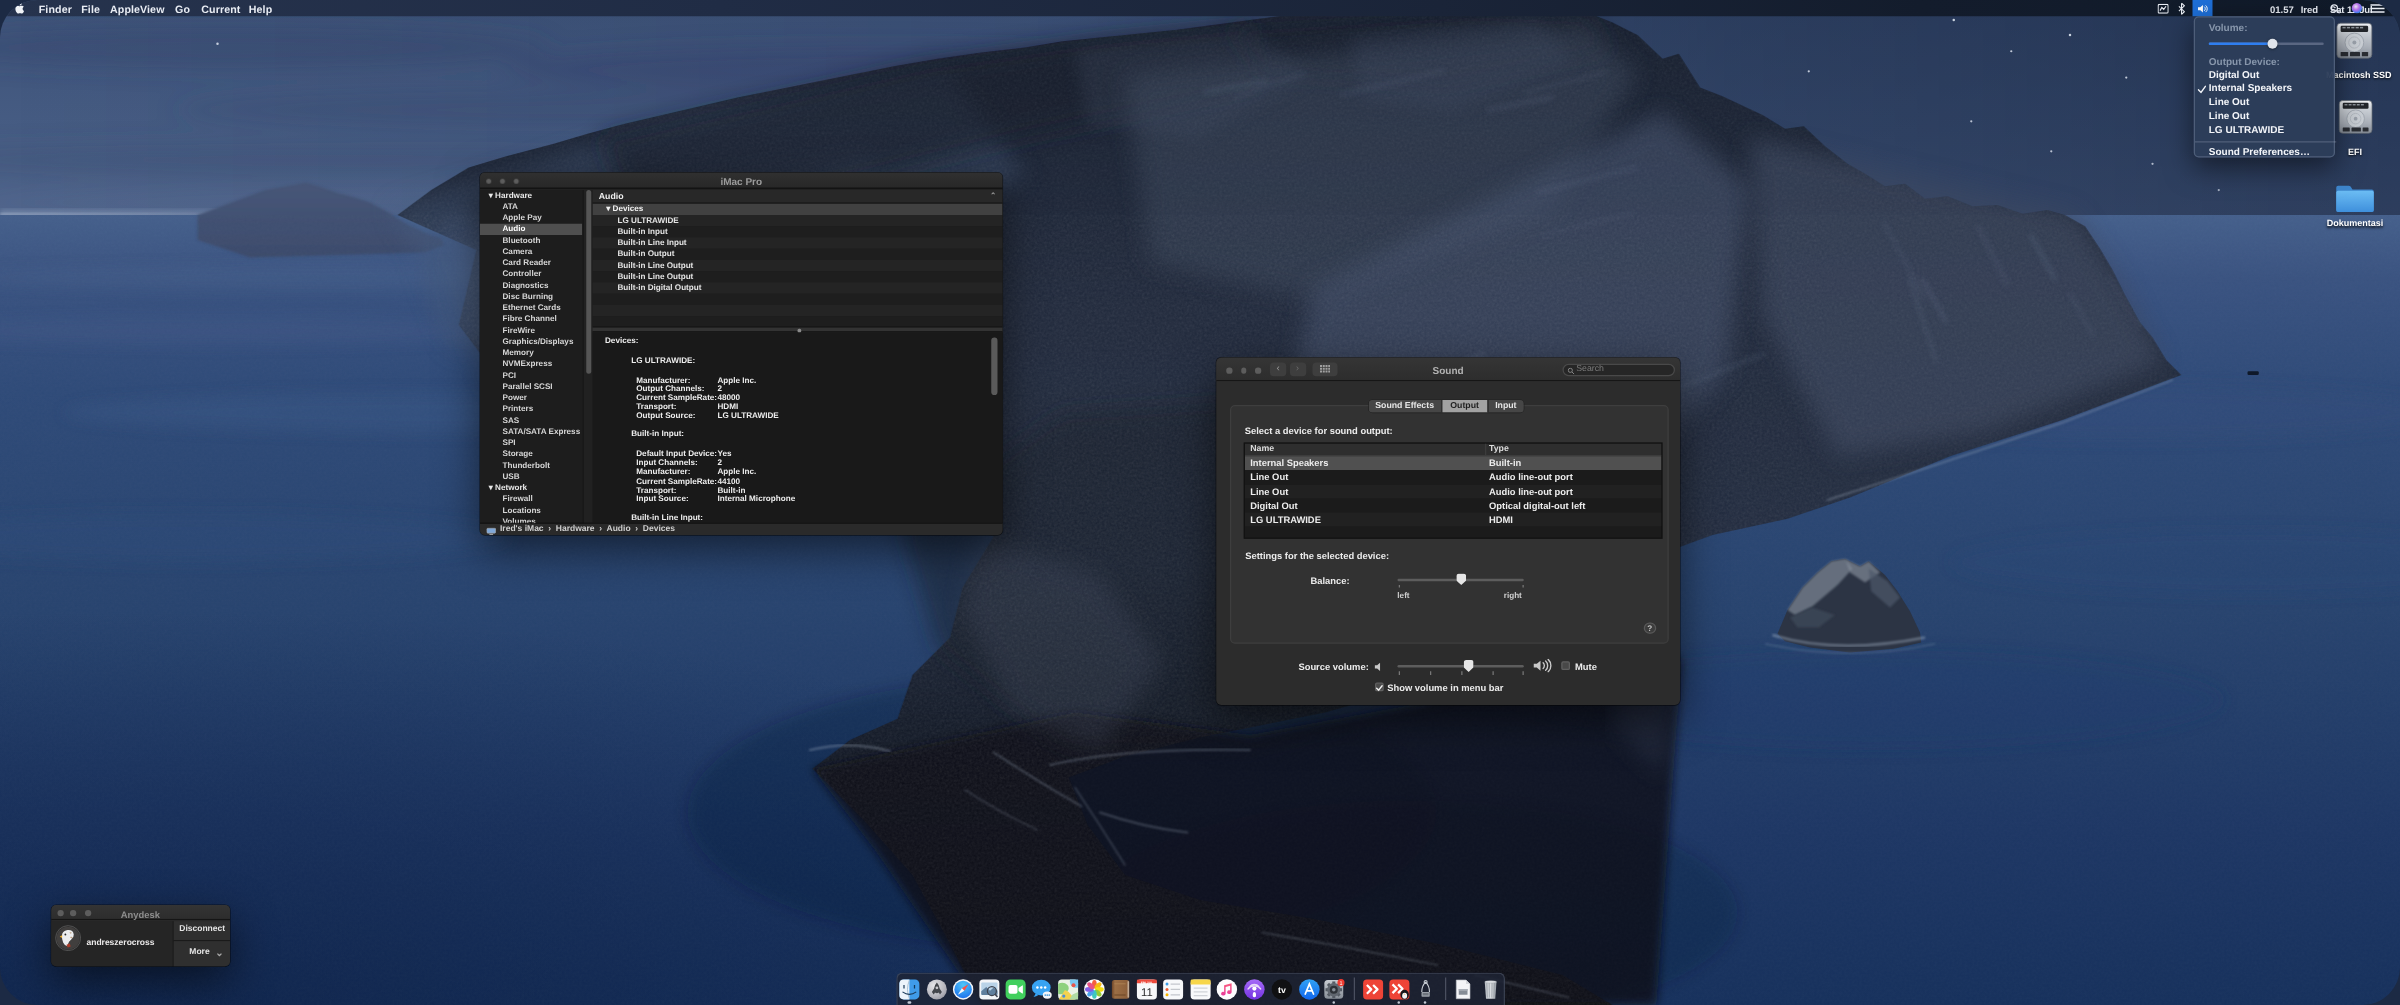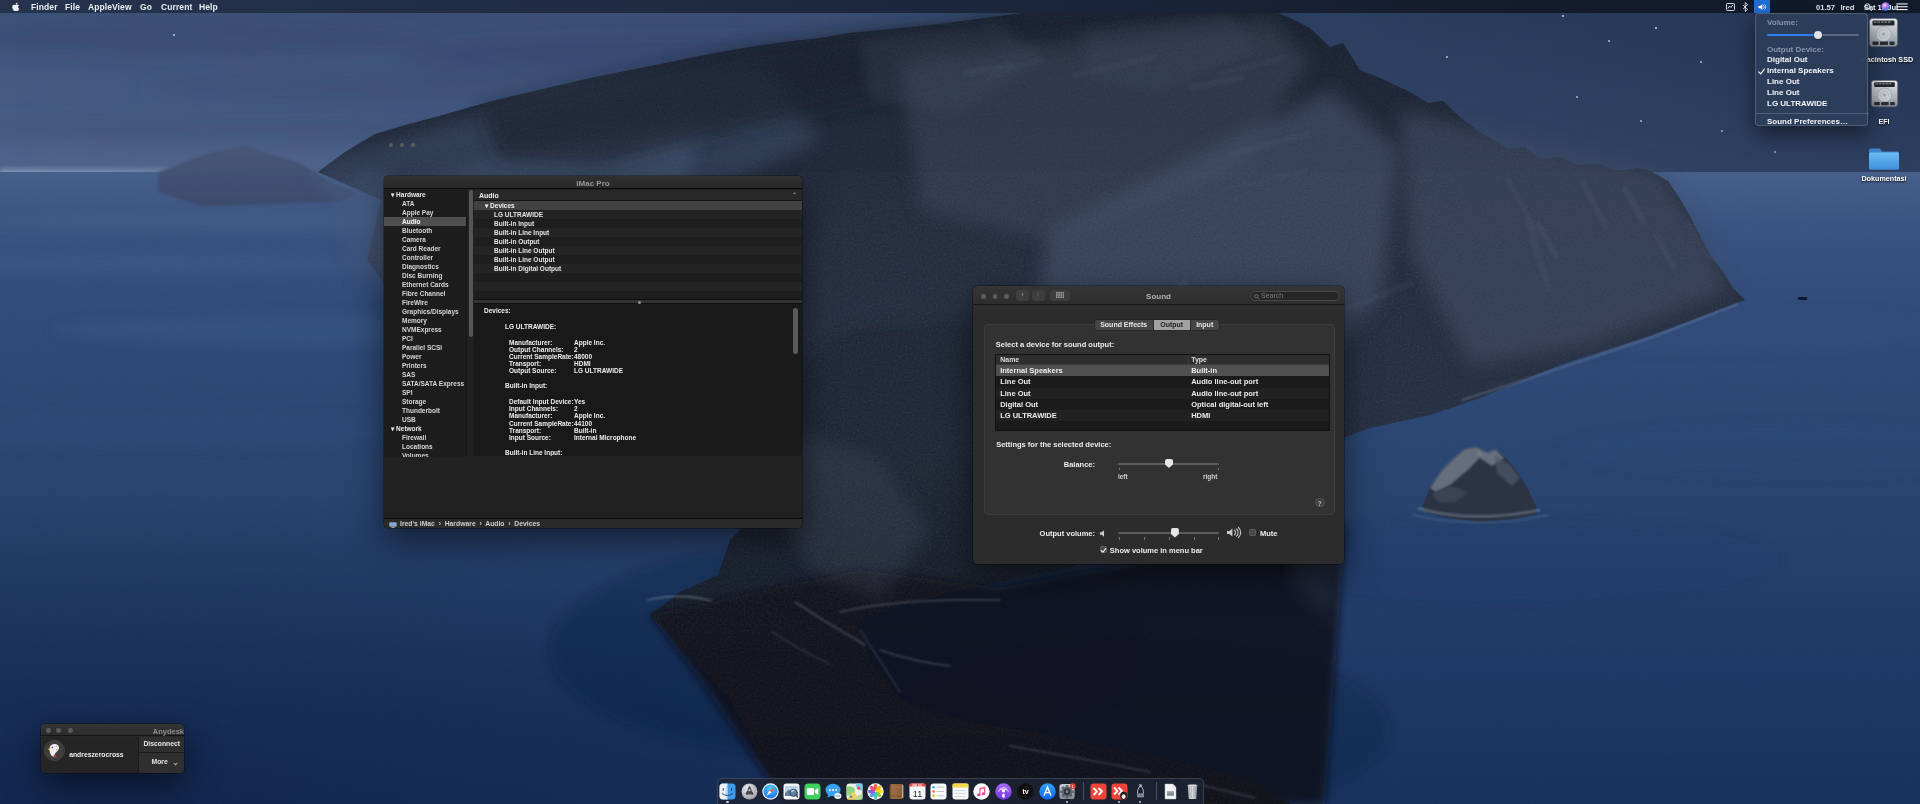--- a/index.html
+++ b/index.html
@@ -1,29 +1,29 @@
 <!DOCTYPE html>
 <html><head>
 <meta charset="utf-8">
 <style>
 * { margin:0; padding:0; box-sizing:border-box; }
 html,body { width:1920px; height:804px; overflow:hidden; background:#1c2a44; font-family:"Liberation Sans", sans-serif; }
-#desk { position:relative; width:1920px; height:804px; overflow:hidden; }
+#desk { position:relative; width:1920px; height:804px; overflow:hidden;border-radius:30px; }
 #wall { position:absolute; left:0; top:0; }
 
 #menubar { position:absolute; left:0; top:0; width:1920px; height:13px;
   background:linear-gradient(90deg,#26334d 0%,#202c45 30%,#1a2438 60%,#131c2c 80%,#101a29 100%);
   color:#e9edf4; font-size:8.5px; z-index:50; }
 #menubar .mi { position:absolute; top:2px; font-weight:600; letter-spacing:0.1px; }
 #menubar .ms { position:absolute; top:2.5px; font-weight:600; font-size:8px; }
 
 .win { position:absolute; border-radius:4px; box-shadow:0 12px 34px rgba(0,0,0,0.55), 0 0 0 0.5px rgba(0,0,0,0.55); }
 .tl { position:absolute; border-radius:50%; background:#5d5d5d; }
 
-#si { left:384px; top:138px; width:418px; height:352px; background:#212121; z-index:20; font-size:6.5px; color:#ddd;margin-top:38px; }
+#si { left:384px; top:138px; width:418px; height:290px; background:#212121; z-index:20; font-size:6.5px; color:#ddd; }
 #si .tb { position:absolute; left:0; top:0; width:100%; height:13px; background:linear-gradient(#303030,#282828); border-bottom:1px solid #0a0a0a; border-radius:4px 4px 0 0; }
 #si .title { position:absolute; width:100%; text-align:center; top:3px; color:#9b9b9b; font-size:8px; font-weight:700; }
 #si .side { position:absolute; left:0; top:14px; width:82px; height:267px; background:#1d1d1d; overflow:hidden; }
 #si .side .r { height:9px; line-height:9px; padding-left:18px; white-space:nowrap; font-weight:600; color:#d6d6d6; }
 #si .side .h { padding-left:7px; font-weight:700; color:#e8e8e8; }
 #si .side .sel { background:#4f4f4f; color:#fff; }
 #si .sbar { position:absolute; left:82px; top:14px; width:8px; height:267px; background:#212121; border-left:1px solid #161616; }
 #si .sbar .th { position:absolute; left:1.5px; top:0px; width:4.5px; height:147px; background:#555; border-radius:3px; }
 #si .rp { position:absolute; left:90px; top:14px; width:328px; height:109px; background:#1e1e1e; overflow:hidden; }
 #si .ahdr { height:11px; line-height:11px; background:#282828; border-bottom:1px solid #131313; font-weight:700; font-size:7px; color:#f0f0f0; padding-left:5px; }
@@ -62,21 +62,21 @@
 #snd .cb { position:absolute; width:7px; height:7px; background:#484848; border:0.5px solid #606060; border-radius:1.5px; }
 #snd .cb svg { position:absolute; left:-0.5px; top:-0.5px; }
 #snd .help { position:absolute; left:342px; top:211.5px; width:9.5px; height:9.5px; border-radius:50%; background:#3d3d3d; border:0.5px solid #595959; color:#c2c2c2; font-size:6.5px; font-weight:700; text-align:center; line-height:9.5px; }
 
 #vol { position:absolute; left:1755px; top:13px; width:113px; height:113px; background:rgba(45,61,90,0.96); border:0.5px solid rgba(130,145,170,0.4); border-radius:4px; box-shadow:0 8px 22px rgba(0,0,0,0.5); z-index:60; }
 #vol .gt { position:absolute; left:11px; color:#8796ab; font-size:8px; font-weight:600; }
 #vol .it { position:absolute; left:11px; color:#f3f5f9; font-size:8px; font-weight:600; white-space:nowrap; }
 
 #ad { left:40.6px; top:724px; width:143.4px; height:48.7px; background:#282828; z-index:20; border-radius:4px; }
 #ad .tb { position:absolute; left:0; top:0; width:100%; height:12.4px; background:linear-gradient(#343434,#2d2d2d); border-bottom:1px solid #151515; border-radius:4px 4px 0 0; }
-#ad .title { position:absolute; width:100%; text-align:right; top:3px; color:#8e8e8e; font-size:7.5px; font-weight:600; }
+#ad .title { position:absolute; width:100%; text-align:center; top:3px; color:#8e8e8e; font-size:7.5px; font-weight:600; }
 
 #dock { position:absolute; left:717px; top:778px; width:487px; height:27px; background:rgba(30,37,54,0.82); border:1px solid rgba(160,172,192,0.22); border-bottom:none; border-radius:5px 5px 0 0; z-index:40; }
 .di { position:absolute; top:782.5px; width:17px; height:17px; z-index:41; }
 .dsep { position:absolute; top:782px; width:1px; height:18px; background:rgba(210,220,235,0.25); z-index:41; }
 .ddot { position:absolute; top:800.6px; width:2.2px; height:2.2px; border-radius:50%; background:rgba(225,232,242,0.85); z-index:41; }
 
 .dicon { position:absolute; text-align:center; color:#fff; font-size:7.2px; font-weight:700; text-shadow:0 1px 2px rgba(0,0,0,0.9); z-index:5; }
 </style>
 </head>
 <body>
@@ -765,29 +765,29 @@
     <div class="trow" style="background:#1b1b1b;position:relative">
           <span class="cn">Digital Out</span>
           <span class="ct">Optical digital-out left</span>
         </div>
     <div class="trow" style="background:#212121;position:relative">
           <span class="cn">LG ULTRAWIDE</span>
           <span class="ct">HDMI</span>
         </div>
   </div>
   <div class="lbl" style="left:23.2px;top:153.6px">Settings for the selected device:</div>
-  <div class="lbl" style="left:60px;top:173.8px;width:62px;text-align:right;font-weight:600">Balance:</div>
+  <div class="lbl" style="left:60px;top:173.8px;width:62px;text-align:center;font-weight:600">Balance:</div>
   <div class="slider" style="left:144.9px;top:176.6px;width:101.5px"></div>
   <div class="thumb" style="left:192px;top:172.5px"></div>
   <div class="tick" style="left:146px;top:181.5px"></div>
   <div class="tick" style="left:245px;top:181.5px"></div>
   <div class="lbl" style="left:144.9px;top:186.8px;font-size:6.5px;font-weight:600;color:#cfcfcf">left</div>
   <div class="lbl" style="left:230px;top:186.8px;font-size:6.5px;font-weight:600;color:#cfcfcf">right</div>
   <div class="help">?</div>
-  <div class="lbl" style="left:40px;top:243px;width:82px;text-align:right;font-weight:600">Output volume:</div>
+  <div class="lbl" style="left:40px;top:243px;width:82px;text-align:right;font-weight:600">Source volume:</div>
   <svg style="position:absolute;left:125.6px;top:242.5px" width="9" height="9" viewBox="0 0 10 10">
         <path d="M1,3.5 L3,3.5 L5.6,1.4 L5.6,8.6 L3,6.5 L1,6.5 Z" fill="#c9c9c9"></path>
       </svg>
   <div class="slider" style="left:144.9px;top:246.1px;width:101.5px"></div>
   <div class="thumb" style="left:197.9px;top:242px"></div>
   <div class="tick" style="left:146px;top:251px"></div>
   <div class="tick" style="left:171px;top:251px"></div>
   <div class="tick" style="left:196.2px;top:251px"></div>
   <div class="tick" style="left:221.2px;top:251px"></div>
   <div class="tick" style="left:245.4px;top:251px"></div>

